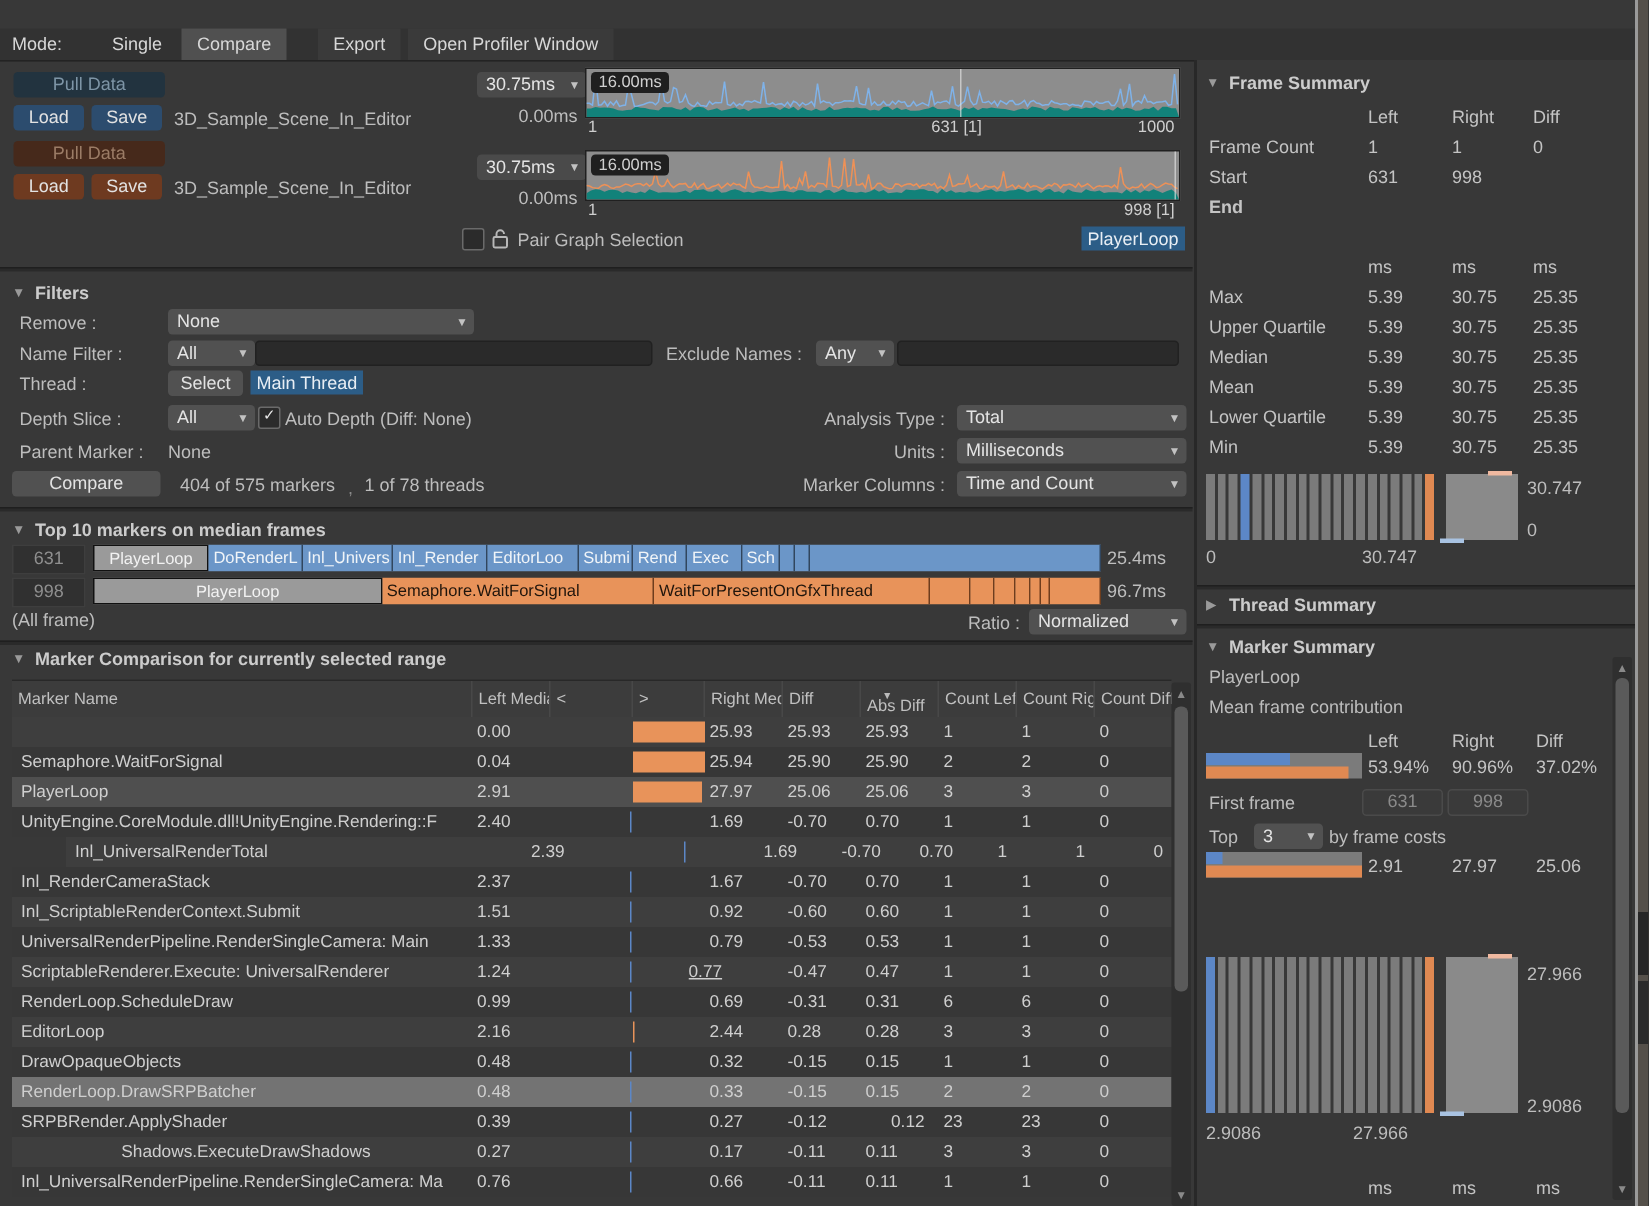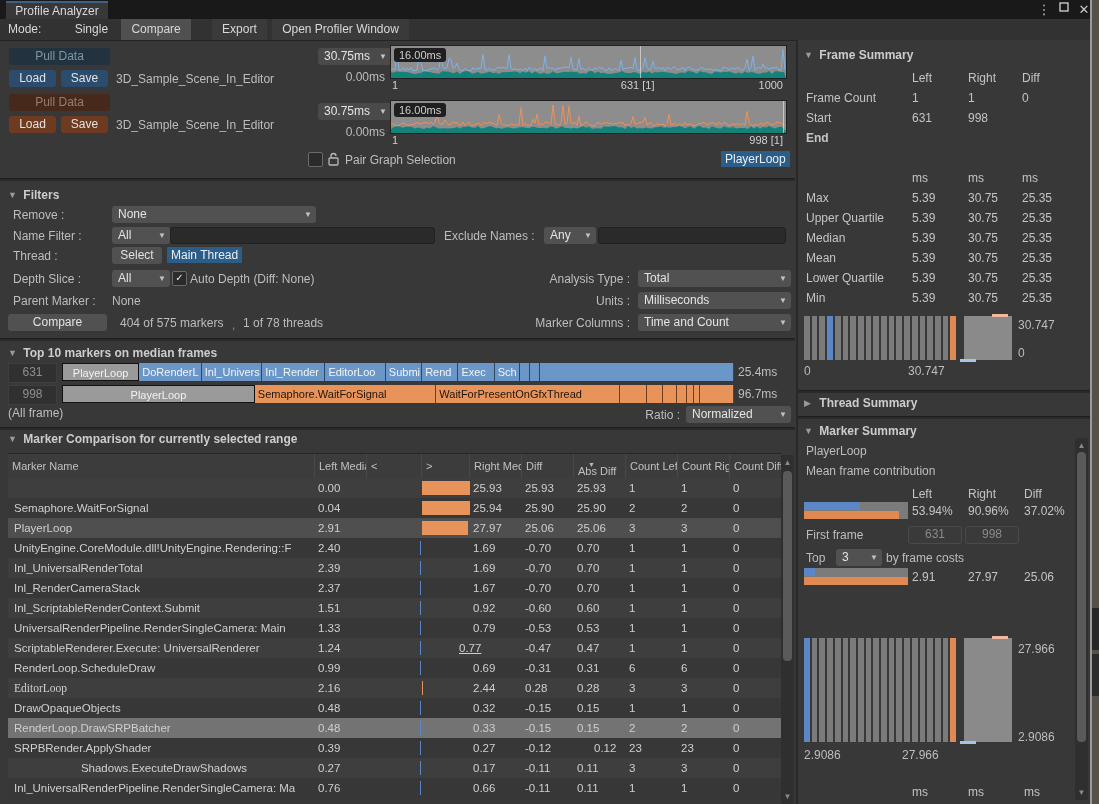--- a/index.html
+++ b/index.html
@@ -80,30 +80,20 @@
   .stackbar{position:absolute;height:17px;background:#7b7b7b}
   .stackbar .top{position:absolute;left:0;top:0;height:8px;background:#5c87c7}
   .stackbar .bot{position:absolute;left:0;bottom:0;height:8px;background:#e08952}
   #edgebar{left:1090px;top:0;width:9px;height:804px;background:#55504a;border-left:2px solid #9a9a9a}
 </style>
 </head>
 <body>
 
 <div id="win">
 
-  <div class="abs" id="tabbar">
-    <div class="abs" id="tab">Profile Analyzer</div>
-    <div class="abs winbtn" style="left:1036px">⋮</div>
-    <div class="abs winbtn" style="left:1056px;font-size:11px">
-      <svg width="10" height="10" viewBox="0 0 10 10">
-          <rect x="1" y="1" width="8" height="8" fill="none" stroke="#c8c8c8" stroke-width="1.4"></rect>
-        </svg>
-    </div>
-    <div class="abs winbtn" style="left:1076px">✕</div>
-  </div>
 
   <div class="abs" id="modebar">
     <span class="tbtn" style="padding-left:8px">Mode:</span>
     <span class="tbtn" style="margin-left:10px">Single</span>
     <span class="tbtn sel">Compare</span>
     <span class="tbtn plain" style="margin-left:18px">Export</span>
     <span class="tbtn plain" style="margin-left:2px">Open Profiler Window</span>
   </div>
 
   <div class="abs btn dis-blue" style="left:9px;top:48px;width:101px">Pull Data</div>
@@ -308,21 +298,21 @@
         <div class="cell" style="left: 6px; width: 300px;">UnityEngine.CoreModule.dll!UnityEngine.Rendering::F</div>
         <div class="cell" style="left: 310px; width: 46px;">2.40</div>
         <div class="cell" style="left: 465px; width: 46px;">1.69</div>
         <div class="cell" style="left: 517px; width: 46px;">-0.70</div>
         <div class="cell" style="left: 569px; width: 46px;">0.70</div>
         <div class="cell" style="left: 621px; width: 46px;">1</div>
         <div class="cell" style="left: 673px; width: 46px;">1</div>
         <div class="cell" style="left: 725px; width: 46px;">0</div>
         <div class="rbar" style="left: 411.708px; width: 1.29231px; background: rgb(92, 135, 199);"></div>
       </div>
-      <div class="trow" style="top: 80px; background: rgb(62, 62, 62);">
+      <div class="trow" style="top: 80px; background: rgb(62, 62, 62); margin-left: 36px;">
         <div class="cell" style="left: 6px; width: 300px;">Inl_UniversalRenderTotal</div>
         <div class="cell" style="left: 310px; width: 46px;">2.39</div>
         <div class="cell" style="left: 465px; width: 46px;">1.69</div>
         <div class="cell" style="left: 517px; width: 46px;">-0.70</div>
         <div class="cell" style="left: 569px; width: 46px;">0.70</div>
         <div class="cell" style="left: 621px; width: 46px;">1</div>
         <div class="cell" style="left: 673px; width: 46px;">1</div>
         <div class="cell" style="left: 725px; width: 46px;">0</div>
         <div class="rbar" style="left: 411.708px; width: 1.29231px; background: rgb(92, 135, 199);"></div>
       </div>
@@ -375,21 +365,21 @@
         <div class="cell" style="left: 310px; width: 46px;">0.99</div>
         <div class="cell" style="left: 465px; width: 46px;">0.69</div>
         <div class="cell" style="left: 517px; width: 46px;">-0.31</div>
         <div class="cell" style="left: 569px; width: 46px;">0.31</div>
         <div class="cell" style="left: 621px; width: 46px;">6</div>
         <div class="cell" style="left: 673px; width: 46px;">6</div>
         <div class="cell" style="left: 725px; width: 46px;">0</div>
         <div class="rbar" style="left: 412px; width: 1px; background: rgb(92, 135, 199);"></div>
       </div>
       <div class="trow" style="top: 200px; background: rgb(62, 62, 62);">
-        <div class="cell" style="left: 6px; width: 300px; font-family: Liberation Serif, serif;">EditorLoop</div>
+        <div class="cell" style="left: 6px; width: 300px;">EditorLoop</div>
         <div class="cell" style="left: 310px; width: 46px;">2.16</div>
         <div class="cell" style="left: 465px; width: 46px;">2.44</div>
         <div class="cell" style="left: 517px; width: 46px;">0.28</div>
         <div class="cell" style="left: 569px; width: 46px;">0.28</div>
         <div class="cell" style="left: 621px; width: 46px;">3</div>
         <div class="cell" style="left: 673px; width: 46px;">3</div>
         <div class="cell" style="left: 725px; width: 46px;">0</div>
         <div class="rbar" style="left: 414px; width: 1px; background: rgb(232, 147, 90);"></div>
       </div>
       <div class="trow" style="top: 220px; background: rgb(55, 55, 55);">

